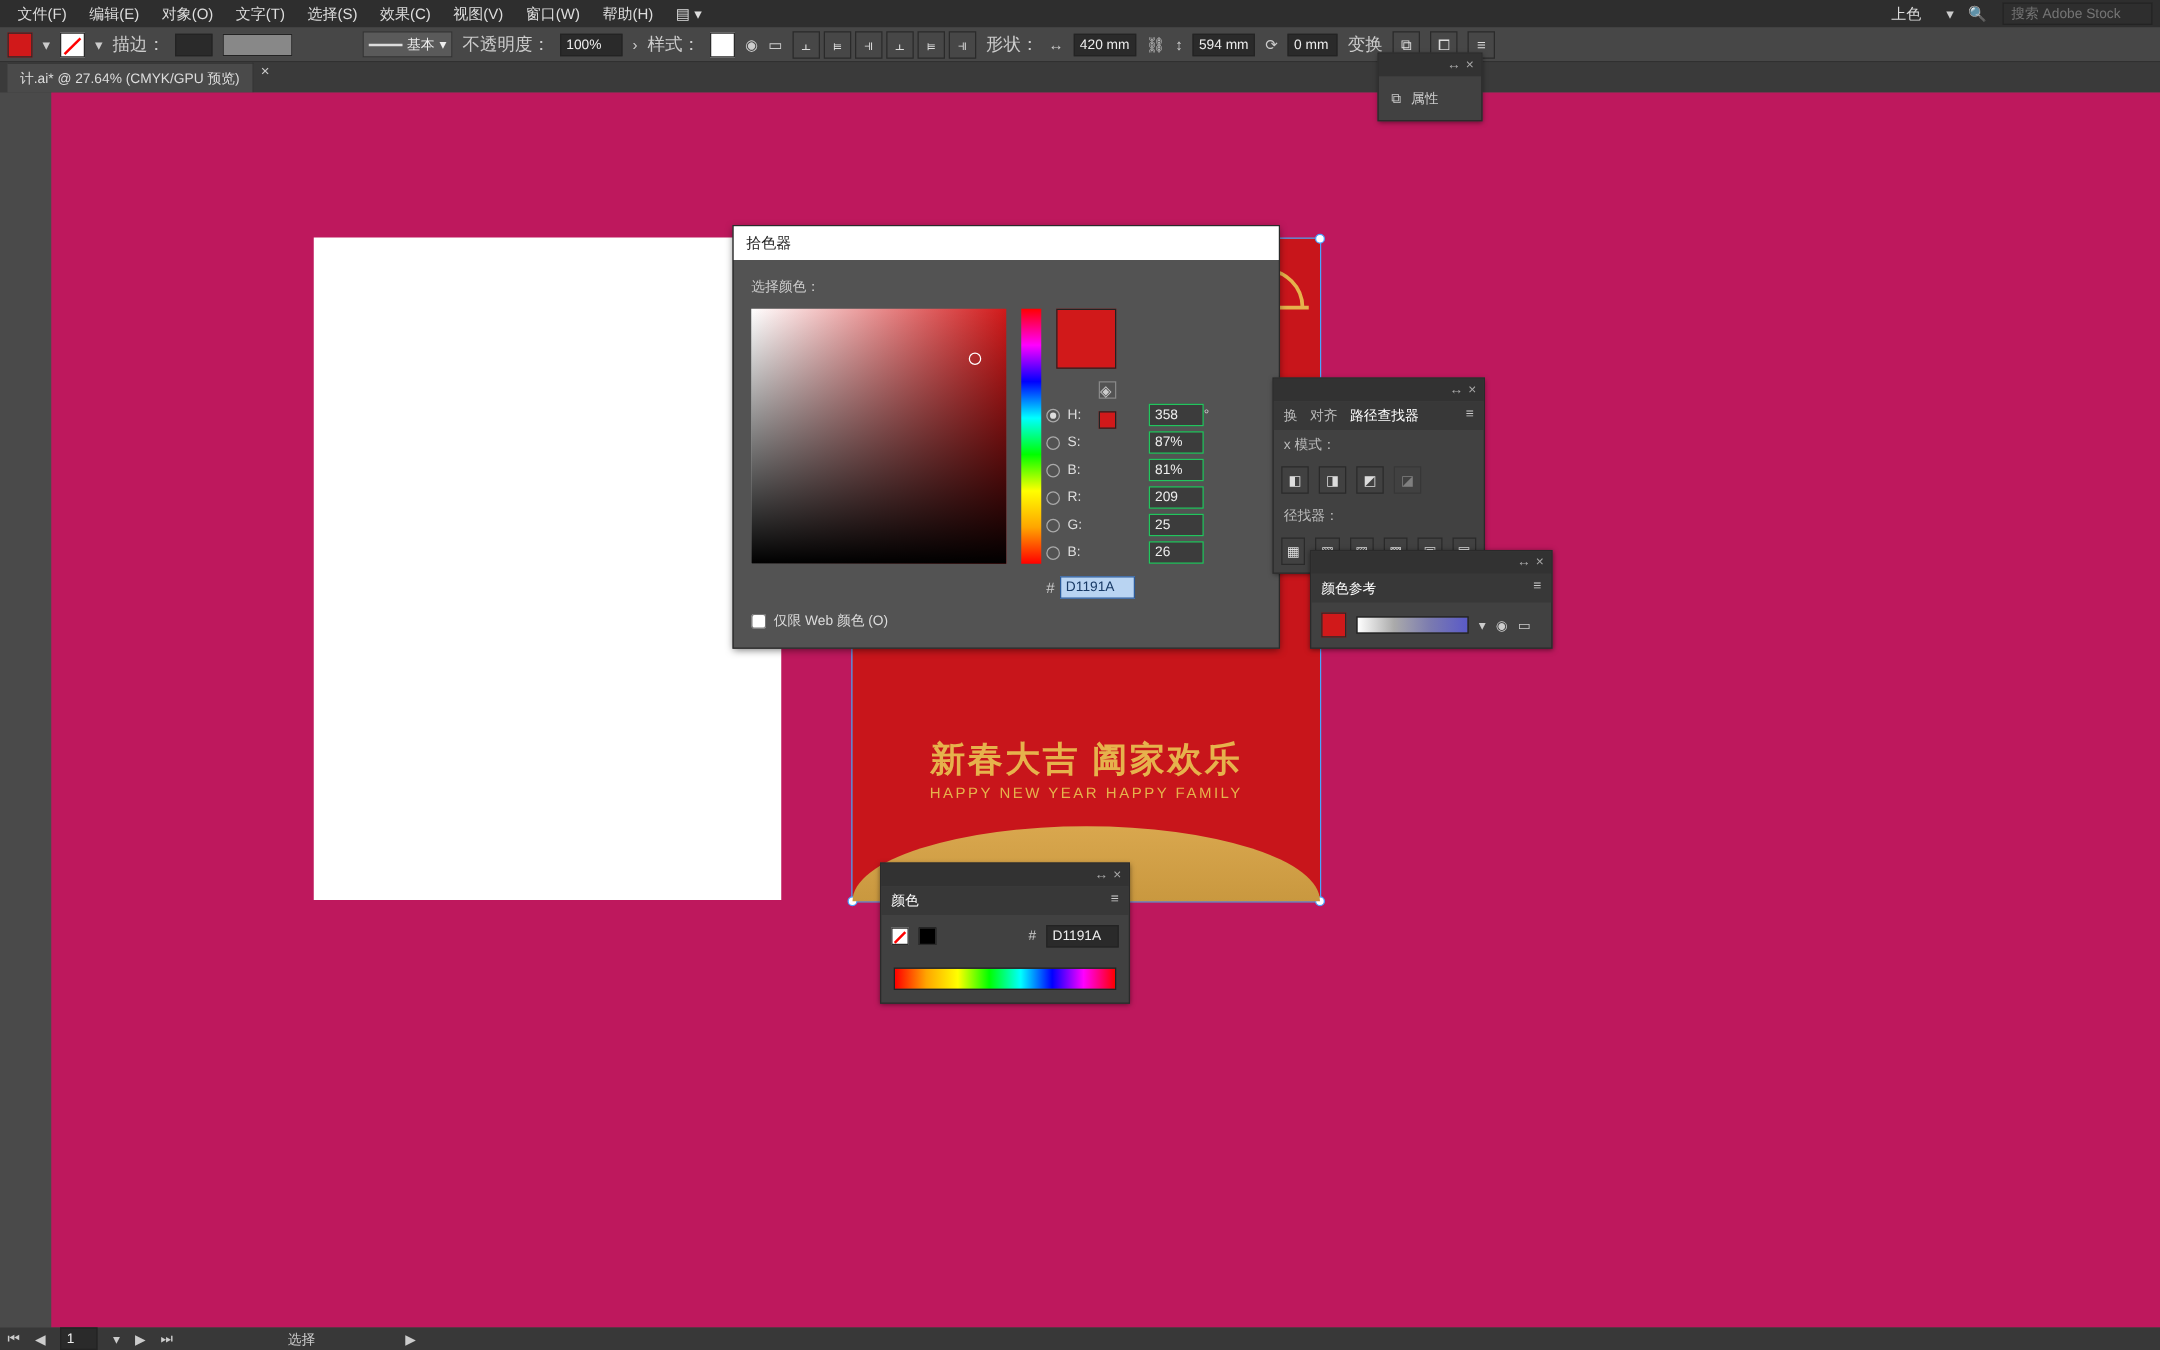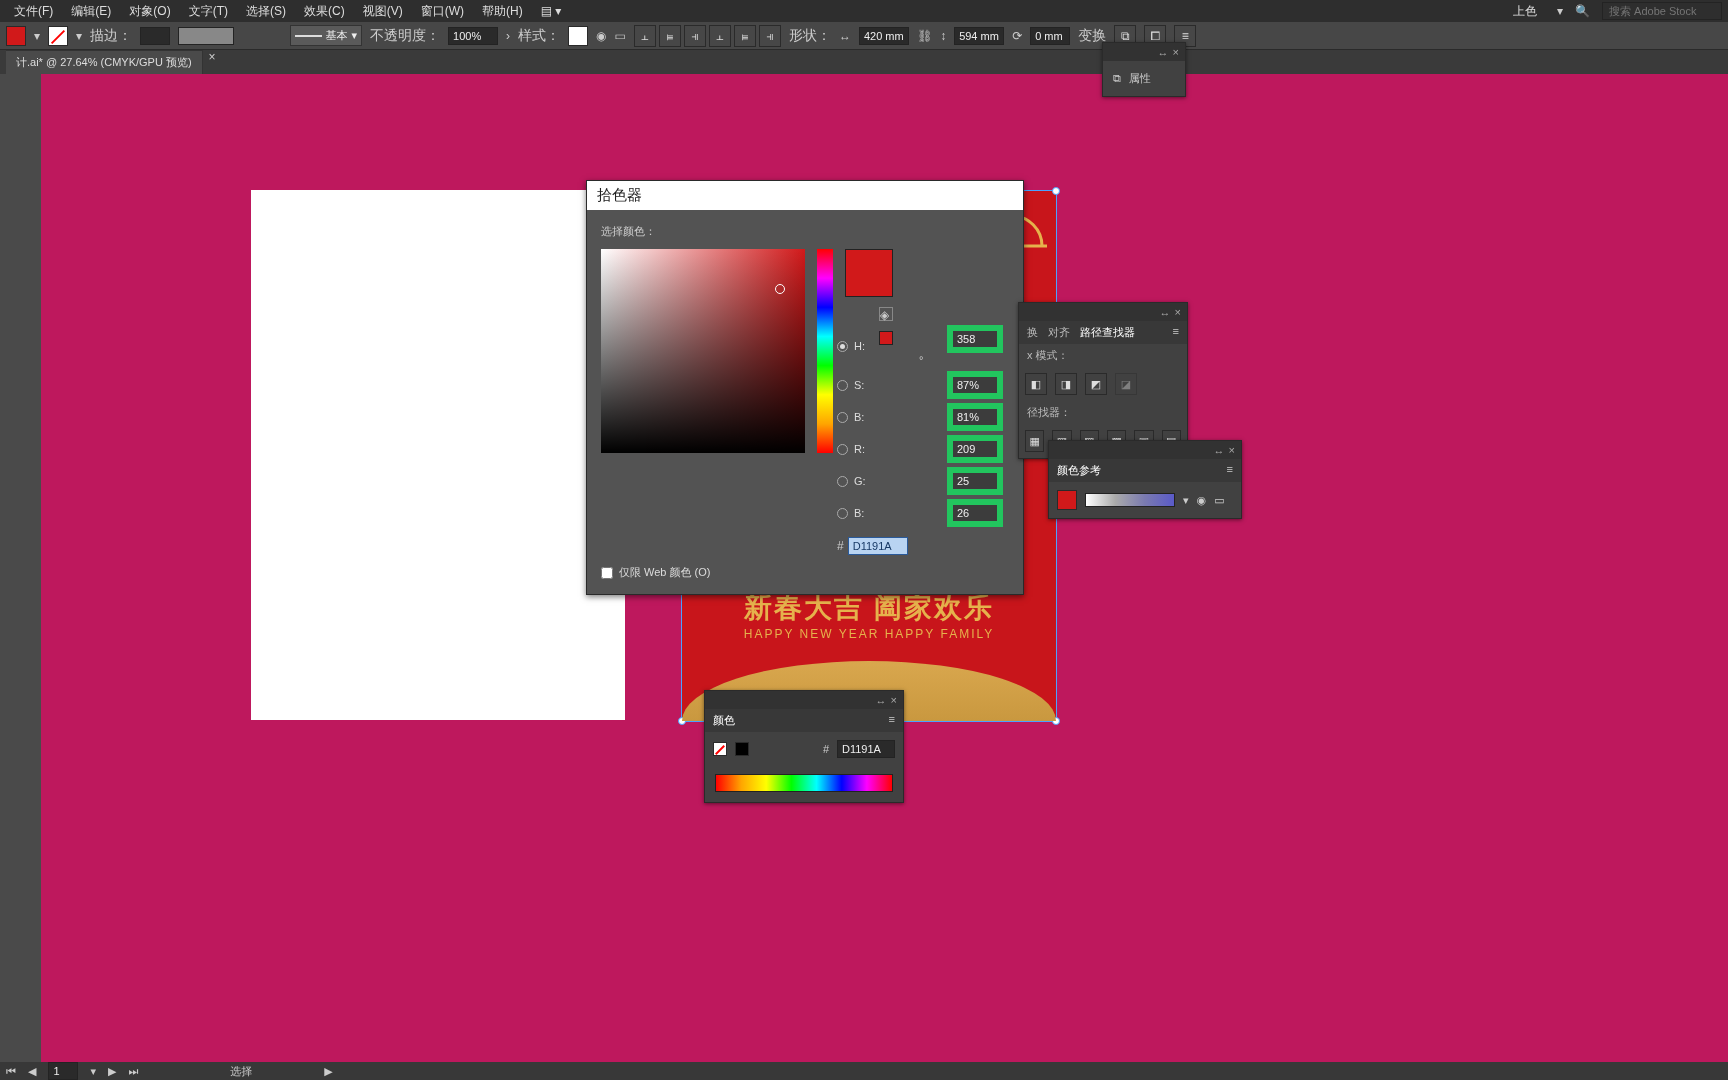--- a/index.html
+++ b/index.html
@@ -21,35 +21,35 @@
 .canvas-area { position: absolute; top: 74px; left: 0; right: 0; bottom: 18px; background: #be185d; overflow: hidden; margin-left: 41px; }
 .artboard1 { position: absolute; left: 210px; top: 116px; width: 374px; height: 530px; background: #fff; }
 .artboard2 { position: absolute; left: 640px; top: 116px; width: 376px; height: 532px; background: #c8151b; border: 1px solid #4aa3ff; }
 .sel-handle { width: 8px; height: 8px; background: #fff; border: 1px solid #4aa3ff; border-radius: 50%; position: absolute; }
 .art2-text { position: absolute; bottom: 80px; left: 0; right: 0; text-align: center; }
 .art2-text .cn { color: #e6b24c; font-size: 28px; font-weight: bold; letter-spacing: 2px; }
 .art2-text .en { color: #e6b24c; font-size: 12px; letter-spacing: 2px; }
 .gold-wave { position: absolute; bottom: 0; left: 0; right: 0; height: 60px; background: linear-gradient(#d9a74e,#c9983f); border-radius: 50% 50% 0 0 / 100% 100% 0 0; }
 
 .dialog { position: absolute; left: 586px; top: 180px; width: 438px; background: #535353; border: 1px solid #2a2a2a; box-shadow: 0 2px 6px rgba(0,0,0,0.5); }
-.dialog .titlebar { background: #fff; color: #222; font-size: 15px; padding: 5px 10px; }
+.dialog .titlebar { background: #fff; color: #222; font-size: 12px; padding: 5px 10px; }
 .dialog .body { padding: 14px; }
 .dialog .subtitle { color: #ccc; font-size: 11px; margin-bottom: 10px; }
 .pick-row { display: flex; gap: 12px; }
 .sv-box { width: 204px; height: 204px; background: linear-gradient(to top, #000, transparent), linear-gradient(to right, #fff, #d1191a); position: relative; }
 .sv-box .cursor { position: absolute; width: 10px; height: 10px; border: 1px solid #fff; border-radius: 50%; left: 174px; top: 35px; }
 .hue-bar { width: 16px; height: 204px; background: linear-gradient(red, magenta, blue, cyan, lime, yellow, orange, red); position: relative; }
 .previews { display: flex; flex-direction: column; gap: 10px; }
 .prev-big { width: 48px; height: 48px; background: #d1191a; border: 1px solid #222; }
 .prev-small { width: 14px; height: 14px; background: #d1191a; border: 1px solid #222; align-self: flex-end; }
 .btns { display: flex; flex-direction: column; gap: 6px; margin-left: 8px; }
 .pill { border: 1px solid #bbb; border-radius: 12px; padding: 3px 22px; color: #eee; font-size: 12px; text-align: center; cursor: default; }
 .inputs-grid { margin-top: 14px; display: grid; grid-template-columns: 72px 60px 72px 60px; gap: 4px 10px; align-items: center; margin-left: 236px; margin-top: -128px; }
 .inputs-grid label { color: #ddd; font-size: 11px; text-align: right; }
-.inputs-grid input { background: #3c3c3c; border: 6px solid #22c55e; color: #eee; font-size: 11px; padding: 2px 4px; width: 56px; margin-left: 28px; }
+.inputs-grid input { background: #3c3c3c; border: 1px solid #22c55e; color: #eee; font-size: 11px; padding: 2px 4px; width: 44px; }
 .radio { width: 11px; height: 11px; border: 1px solid #aaa; border-radius: 50%; display: inline-block; margin-right: 3px; }
 .radio.on::after { content: ""; display: block; width: 5px; height: 5px; background: #ddd; border-radius: 50%; margin: 2px; }
 .roww { display: flex; align-items: center; gap: 3px; }
 .hex-row { margin-top: 10px; margin-left: 236px; display: flex; align-items: center; gap: 4px; }
 .hex-input { background: #b9d4f2; border: 1px solid #2a5a9a; color: #183a66; font-size: 11px; padding: 2px 4px; width: 60px; }
 .web-only { display: flex; align-items: center; gap: 6px; color: #ddd; font-size: 11px; margin-top: 10px; }
 .web-only input { width: 12px; height: 12px; }
 
 .panel { position: absolute; background: #414141; border: 1px solid #2a2a2a; box-shadow: 0 1px 4px rgba(0,0,0,0.5); font-size: 11px; }
 .panel .head { background: #323232; display: flex; align-items: center; padding: 3px 6px; gap: 8px; }

